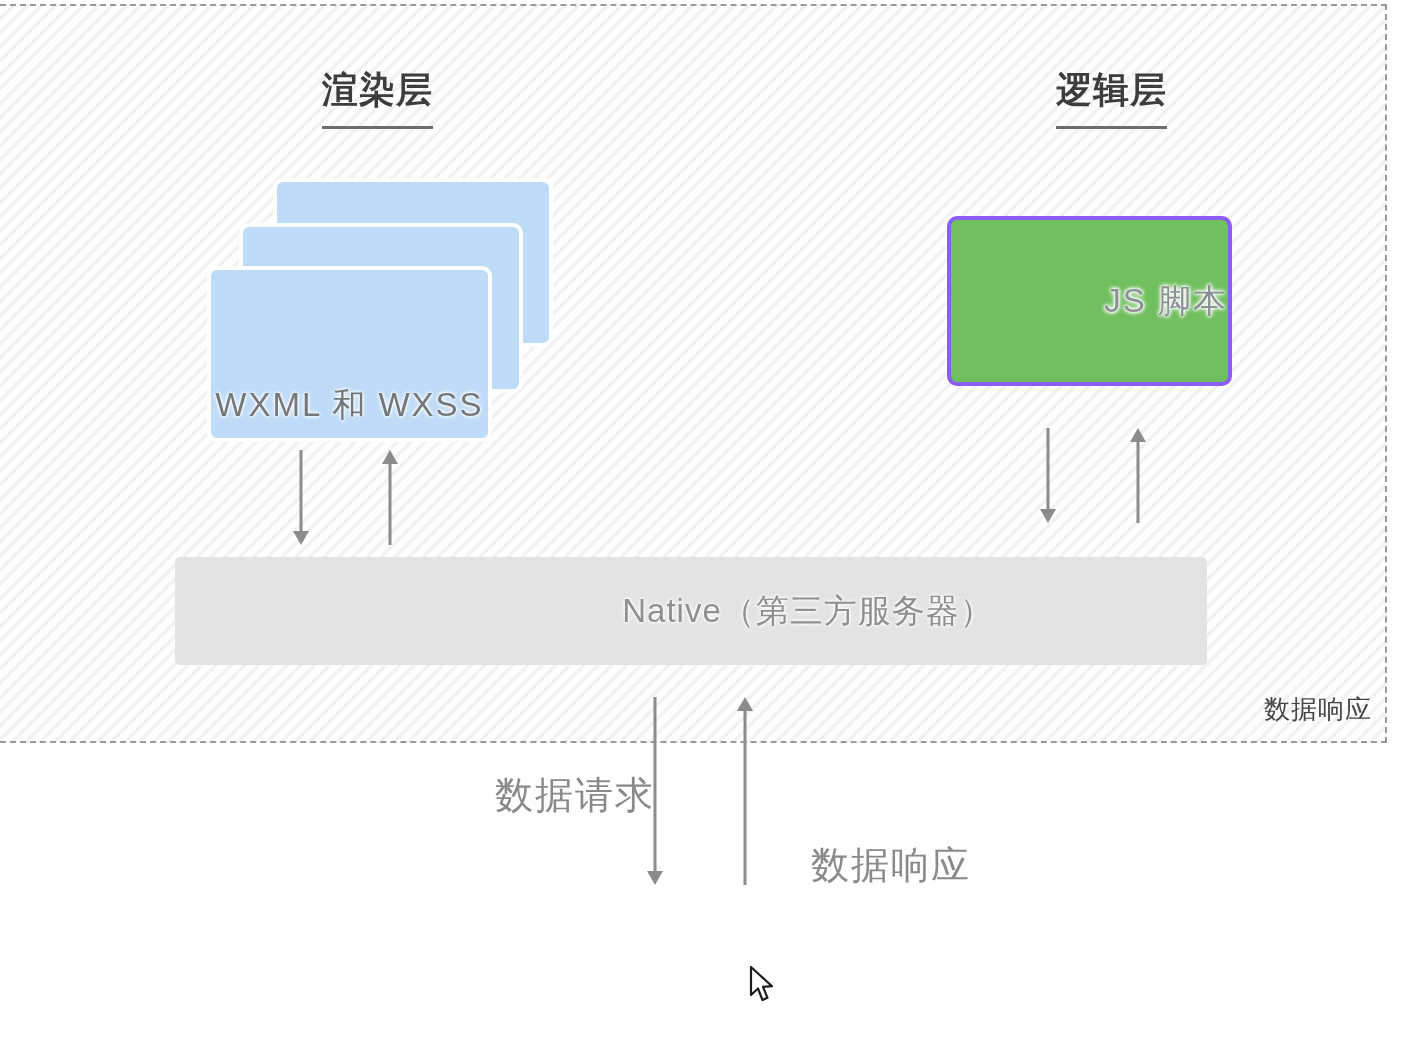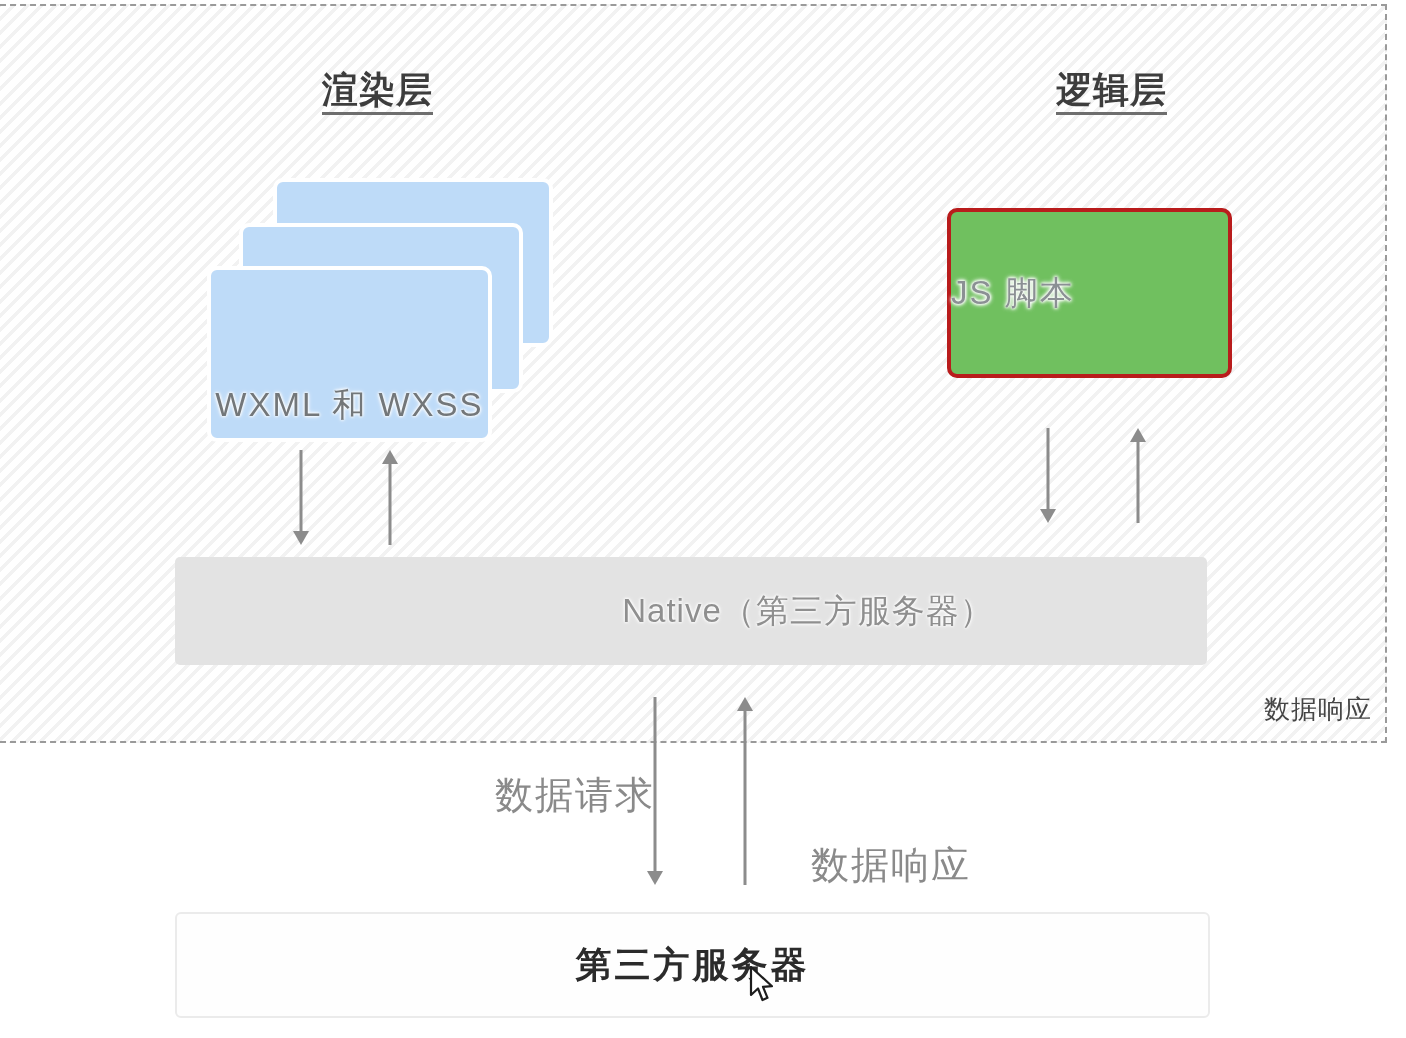--- a/index.html
+++ b/index.html
@@ -14,40 +14,40 @@
     position:absolute; left:-20px; top:4px; width:1407px; height:739px;
     border:2px dashed #9a9a9a;
     background:
       repeating-linear-gradient(135deg,
         rgba(0,0,0,0.05) 0px, rgba(0,0,0,0.05) 3.5px,
         rgba(255,255,255,0) 3.5px, rgba(255,255,255,0) 10px);
   }
   .layer-title {
     position:absolute; font-size:36px; font-weight:bold; color:#3d3d3d;
     line-height:40px; letter-spacing:1px;
-    border-bottom:3px solid #6e6e6e; padding-bottom:2px;
+    border-bottom:3px solid #6e6e6e; padding-bottom:16px;
   }
   .title-render { left:322px; top:70px; }
   .title-logic  { left:1056px; top:70px; }
 
   .card {
     position:absolute; background:#BEDBF8;
     border:4px solid #ffffff; border-radius:10px;
   }
   .card-back   { left:273px; top:178px; width:280px; height:169px; }
   .card-middle { left:239px; top:223px; width:284px; height:170px; }
   .card-front  { left:207px; top:266px; width:285px; height:176px;
                  display:flex; align-items:flex-end; justify-content:center;
                  padding-bottom:10px; }
   .card-front .halo-text { font-size:33px; }
 
   .js-box {
-    position:absolute; left:947px; top:208px; width:285px; height:170px;
-    background:#70C05F; border:4px solid #b91c1c; border-radius:10px;
-    display:flex; align-items:center; justify-content:flex-start;
+    position:absolute; left:947px; top:216px; width:285px; height:170px;
+    background:#70C05F; border:4px solid #8b5cf6; border-radius:10px;
+    display:flex; align-items:center; justify-content:flex-end;
   }
   .js-box .halo-text { font-size:33px; color:#8b9094;
     text-shadow:0 0 3px #fff,0 0 3px #fff,0 0 5px #fff,0 0 5px #fff; }
 
   .halo-text {
     color:#73777a; letter-spacing:2px;
     text-shadow:0 0 3px #fff,0 0 3px #fff,0 0 5px #fff;
     white-space:nowrap;
   }
 
@@ -154,23 +154,20 @@
     <div class="shaft"></div>
       <div class="head"></div>
   </div>
   <div class="arrow up a-resp-up">
     <div class="shaft"></div>
       <div class="head"></div>
   </div>
   <div class="flow-label label-request">数据请求</div>
   <div class="flow-label label-response">数据响应</div>
 
-  <div class="server-box">
-    <span class="server-label">第三方服务器</span>
-  </div>
 
   <div class="cursor">
     <svg width="30" height="38" viewBox="0 0 30 38">
       <path d="M3 1 L3 29 L10 22.5 L14.5 34 L19.5 31.8 L15 20.8 L24 20.2 Z" fill="#ffffff" stroke="#1d1d1d" stroke-width="2.2" stroke-linejoin="round"></path>
     </svg>
   </div>
 
 </div>
 
 </body></html>

